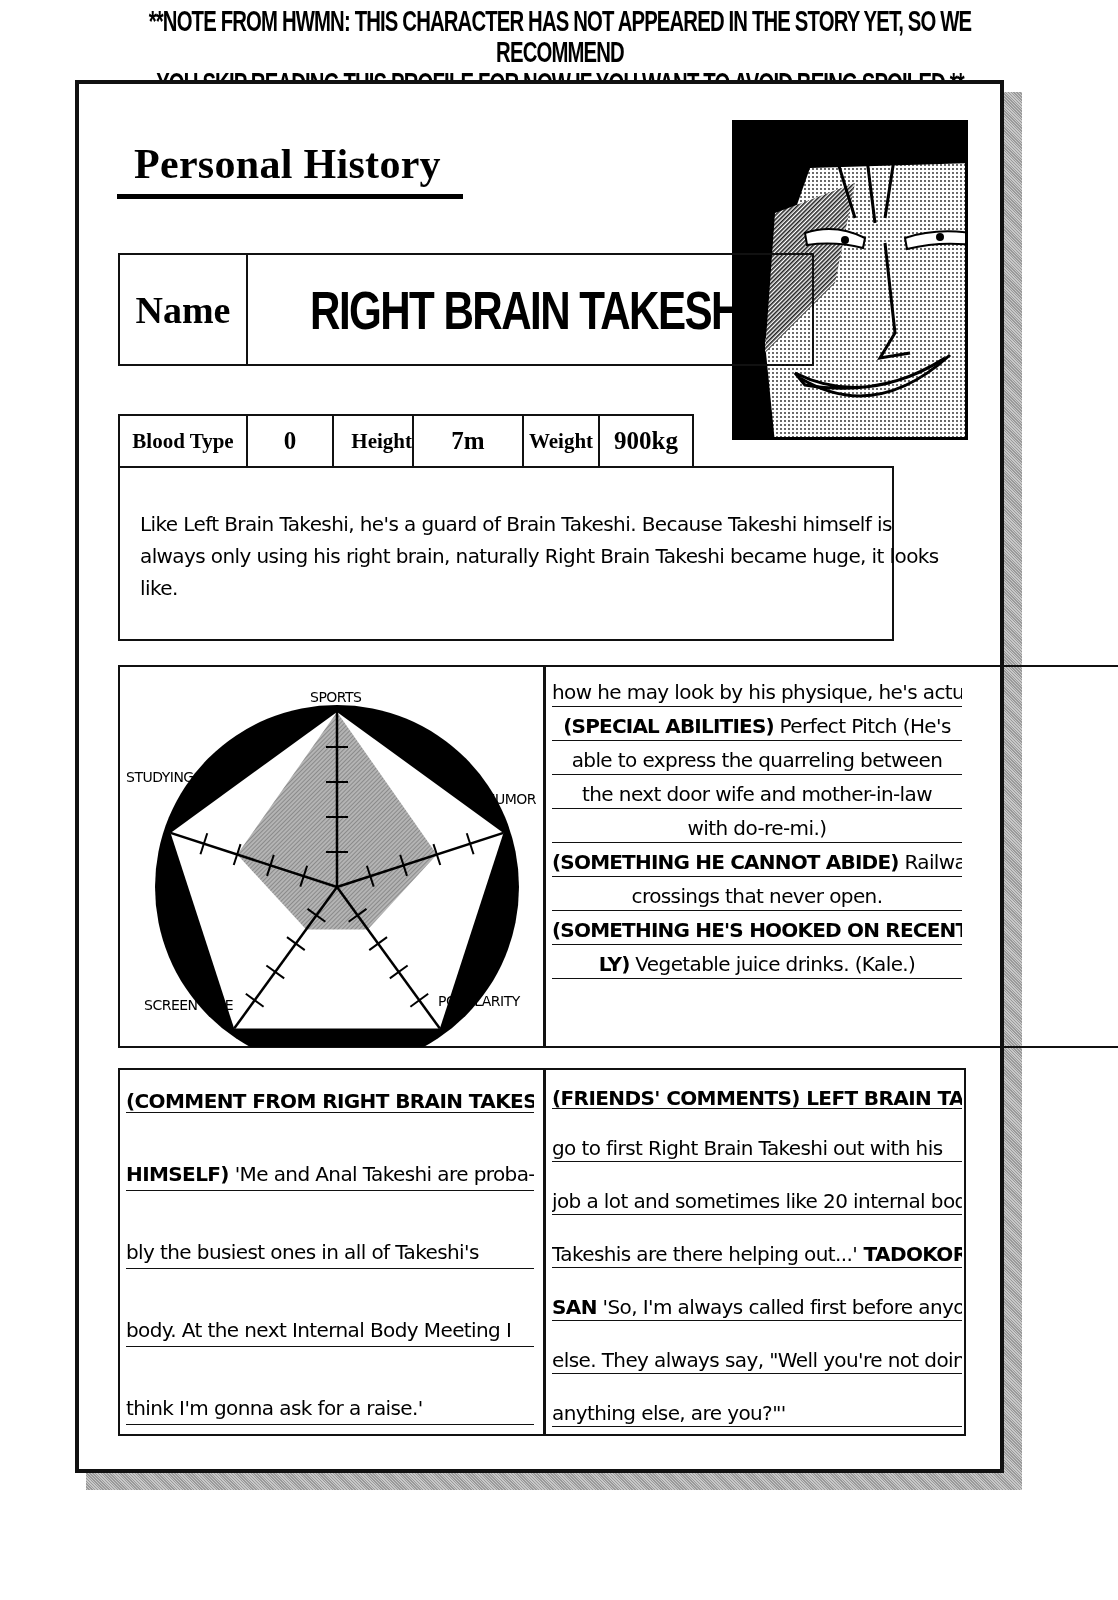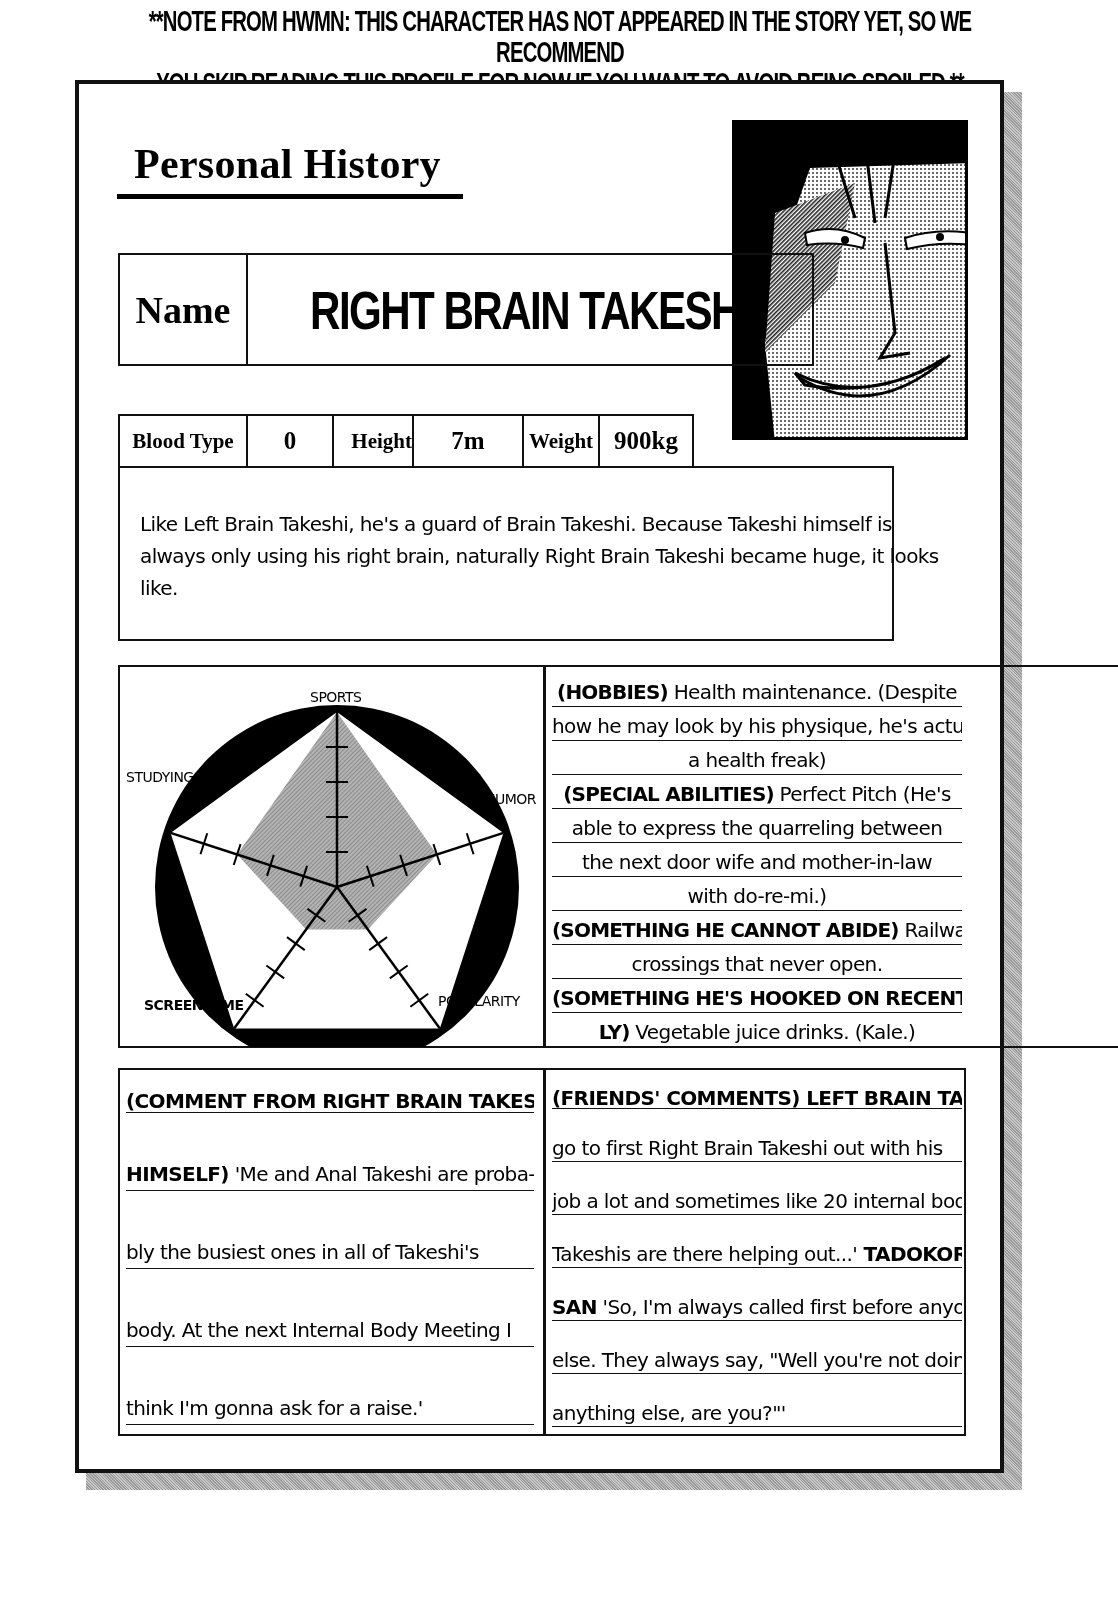--- a/index.html
+++ b/index.html
@@ -140,27 +140,25 @@
         <line x1="217" y1="220" x2="50.56510964834811" y2="165.92202598438422" stroke="#000" stroke-width="2.5"></line>
         <line x1="180.3138349915452" y1="219.64602687612353" x2="187.11220886779404" y2="198.72278351763015" stroke="#000" stroke-width="2"></line>
         <line x1="147.02685692121483" y1="208.83043207300037" x2="153.82523079746366" y2="187.907188714507" stroke="#000" stroke-width="2"></line>
         <line x1="113.73987885088445" y1="198.01483726987723" x2="120.53825272713328" y2="177.09159391138385" stroke="#000" stroke-width="2"></line>
         <line x1="80.45290078055407" y1="187.19924246675407" x2="87.2512746568029" y2="166.2759991082607" stroke="#000" stroke-width="2"></line>
       </g>
   </svg>
   <div class="lbl-radar" style="position:absolute;left:190px;top:22px;">SPORTS</div>
   <div class="lbl-radar" style="position:absolute;left:365px;top:124px;">HUMOR</div>
   <div class="lbl-radar" style="position:absolute;left:318px;top:326px;">POPULARITY</div>
-  <div class="lbl-radar" style="position:absolute;left:24px;top:330px;font-weight:bold;">SCREEN TIME</div>
+  <div class="lbl-radar" style="position:absolute;left:24px;top:330px;">SCREEN TIME</div>
   <div class="lbl-radar" style="position:absolute;left:6px;top:102px;">STUDYING</div>
 
   <div class="facts hand" id="facts">
-      <div class="ruled-line"><b>(HOBBIES)</b><span> Health maintenance. (Despite</span></div>
       <div class="ruled-line"><span>how he may look by his physique, he's actually</span></div>
-      <div class="ruled-line"><span>a health freak)</span></div>
       <div class="ruled-line"><b>(SPECIAL ABILITIES)</b><span> Perfect Pitch (He's</span></div>
       <div class="ruled-line"><span>able to express the quarreling between</span></div>
       <div class="ruled-line"><span>the next door wife and mother-in-law</span></div>
       <div class="ruled-line"><span>with do-re-mi.)</span></div>
       <div class="ruled-line"><b>(SOMETHING HE CANNOT ABIDE)</b><span> Railway</span></div>
       <div class="ruled-line"><span>crossings that never open.</span></div>
       <div class="ruled-line"><b>(SOMETHING HE'S HOOKED ON RECENT-</b></div>
       <div class="ruled-line"><b>LY)</b><span> Vegetable juice drinks. (Kale.)</span></div>
     </div>
 </div>

